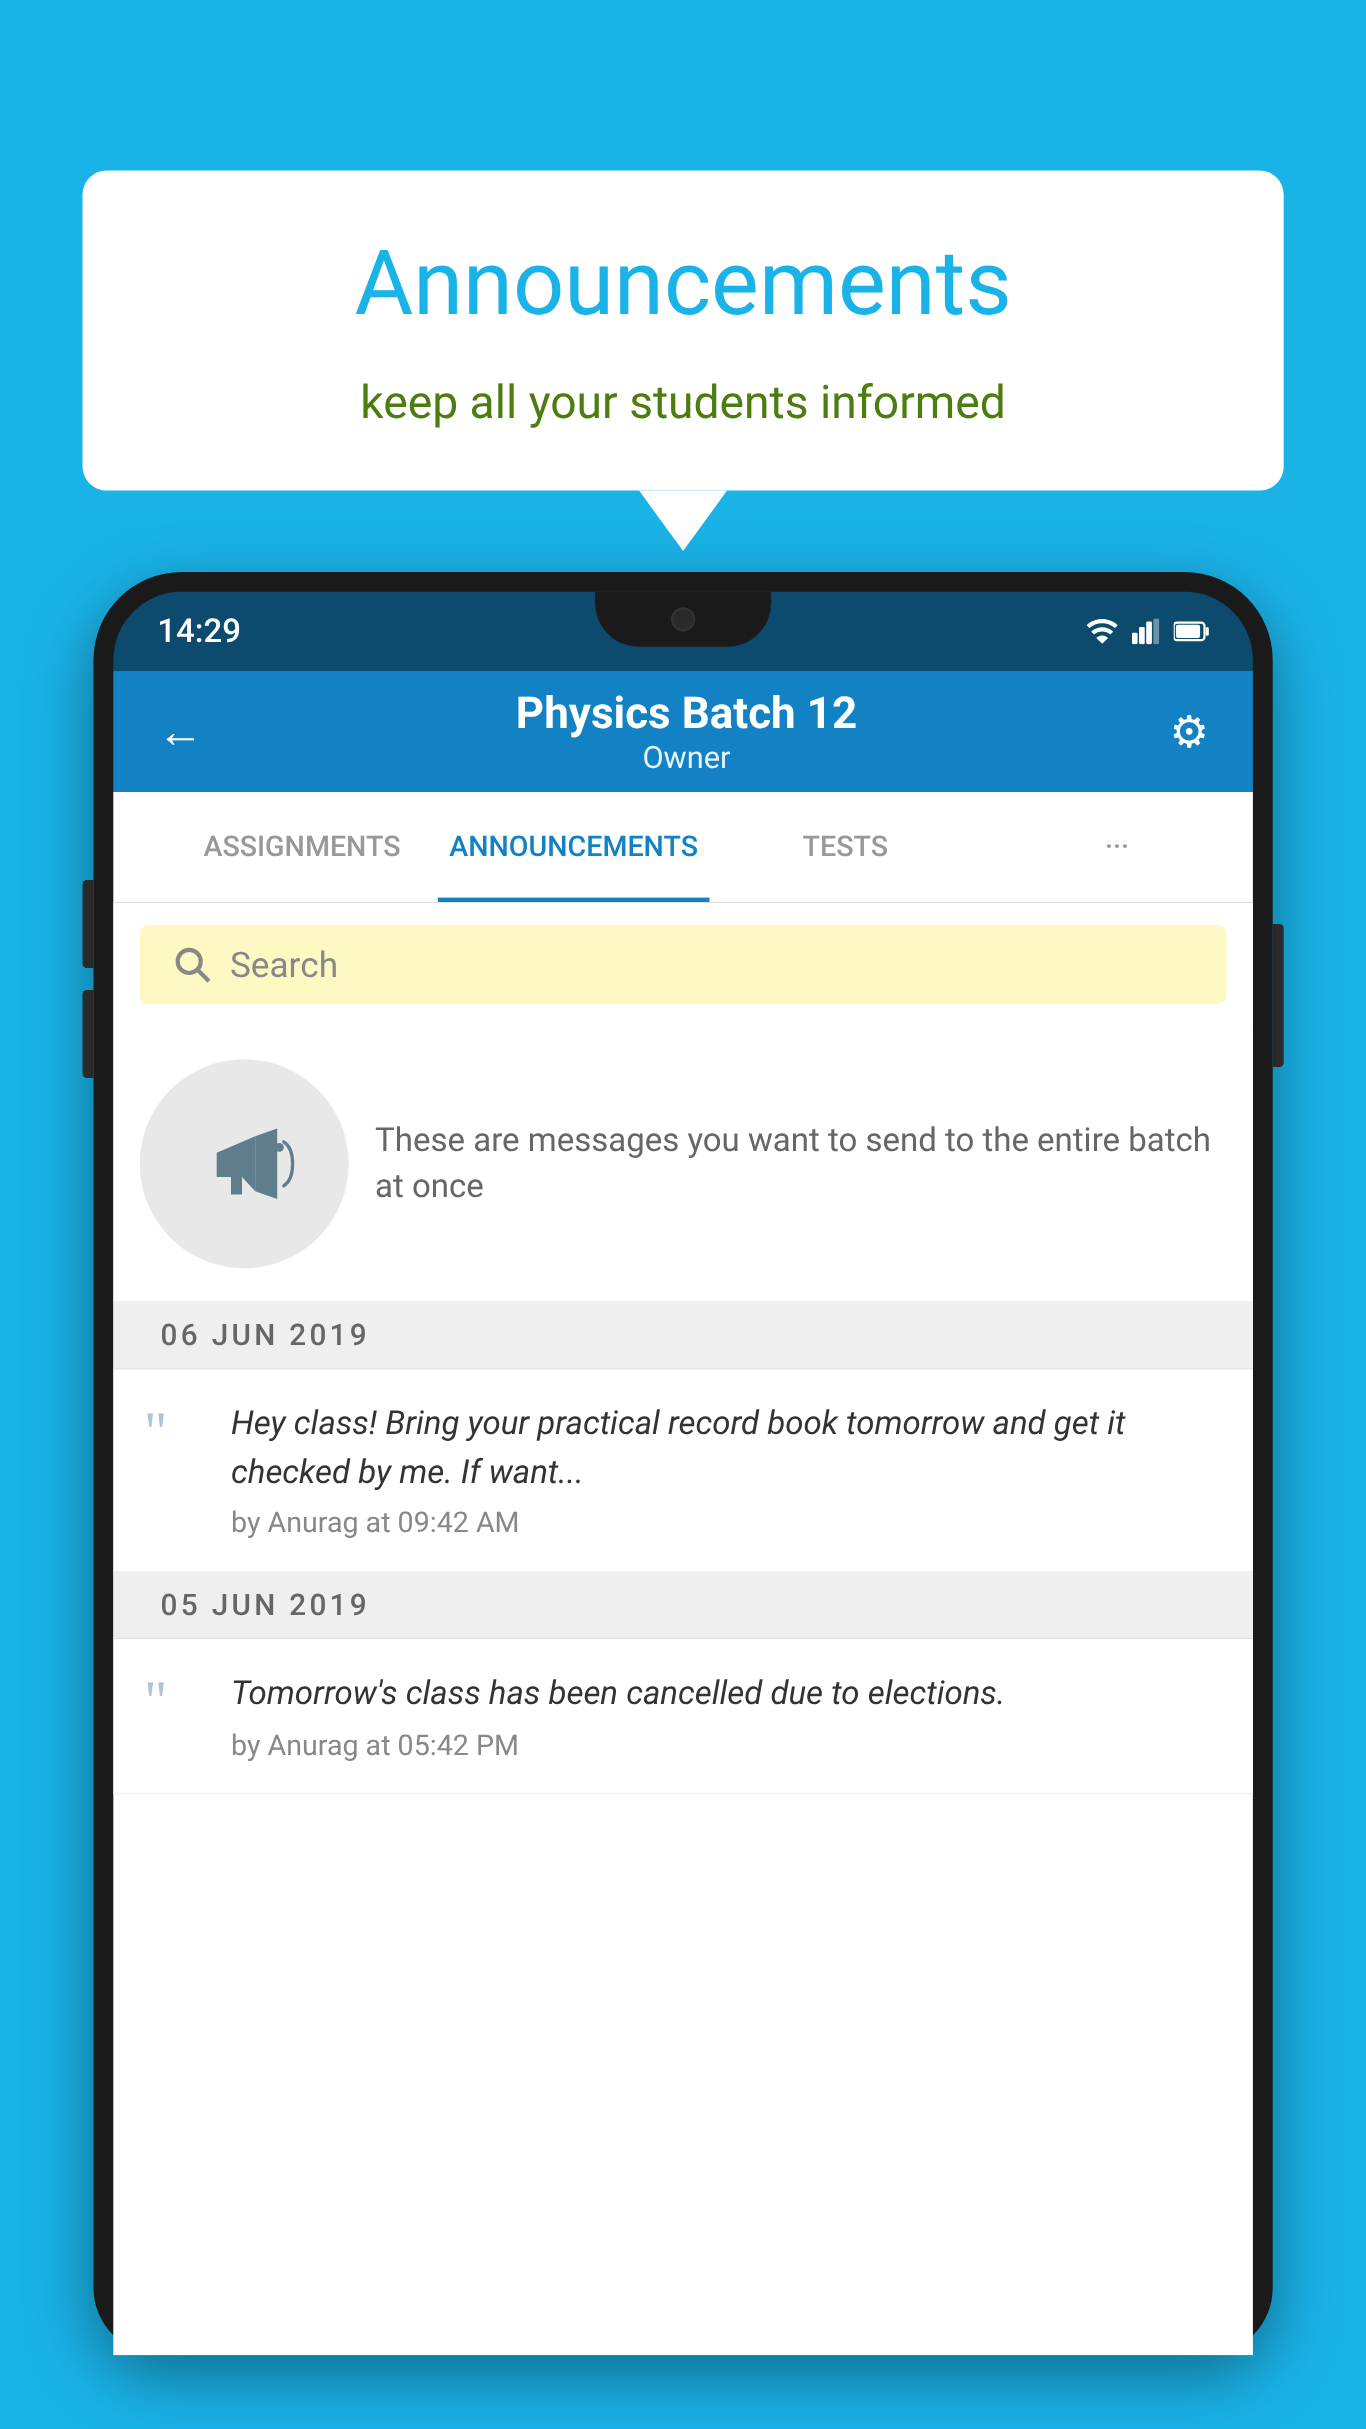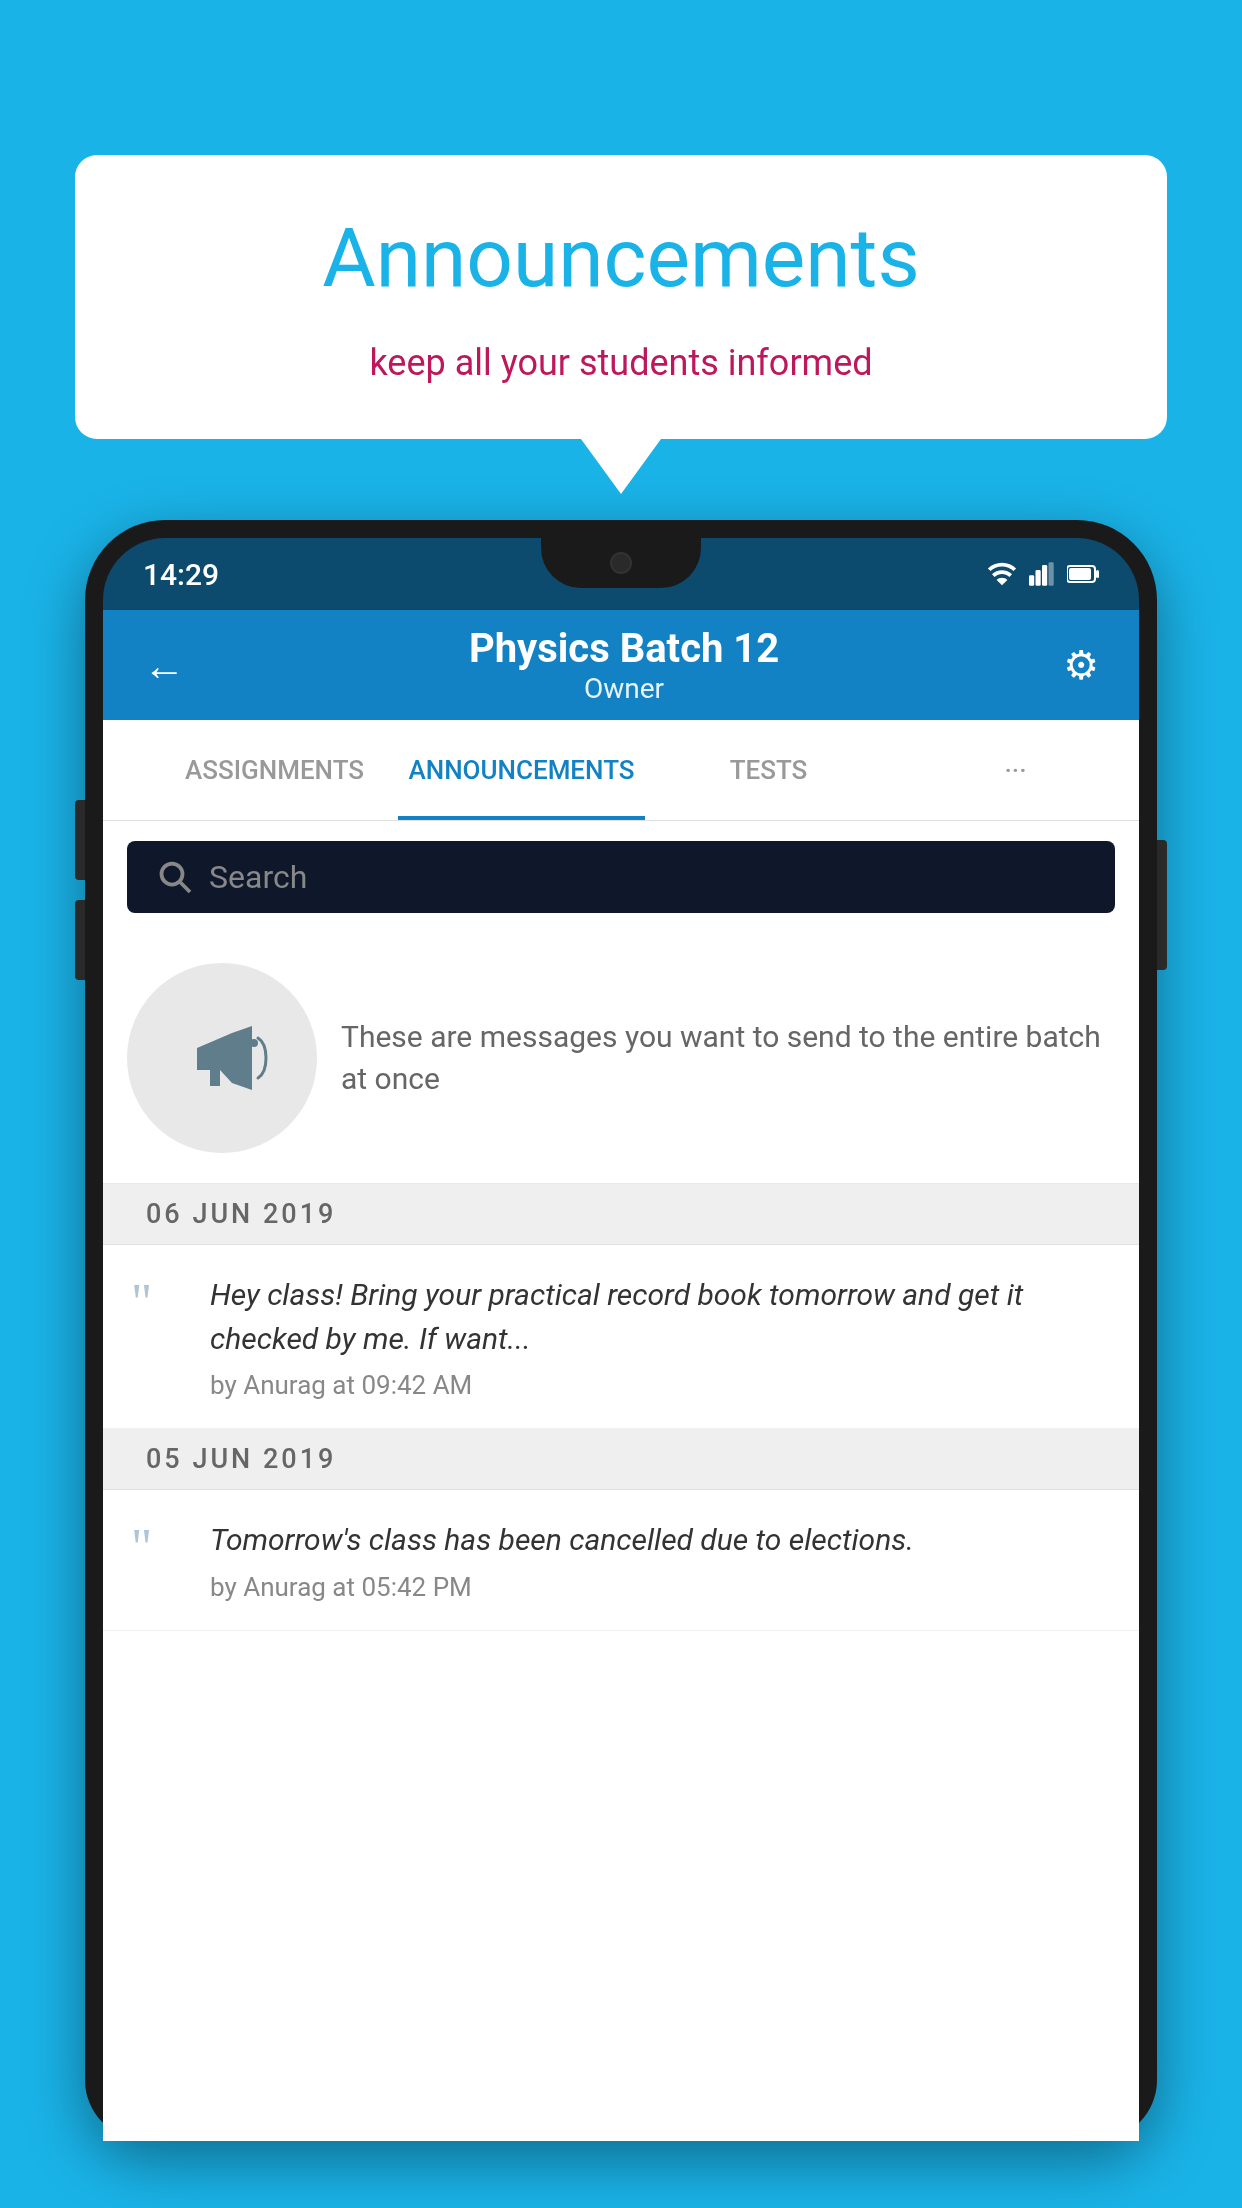--- a/index.html
+++ b/index.html
@@ -34,22 +34,22 @@
     }
 
     .speech-bubble-title {
       font-size: 82px;
       color: #1ab3e8;
       font-weight: 400;
       margin-bottom: 22px;
     }
 
     .speech-bubble-subtitle {
-      font-size: 36px;
-      color: #be185d;
+      font-size: 42px;
+      color: #4d7c0f;
       font-weight: 400;
       margin-top: 36px;
     }
 
     .speech-bubble-arrow {
       width: 0;
       height: 0;
       border-left: 40px solid transparent;
       border-right: 40px solid transparent;
       border-top: 55px solid white;
@@ -202,21 +202,21 @@
       overflow: hidden;
     }
 
     
     .search-bar-container {
       padding: 20px 24px;
       background: white;
     }
 
     .search-bar {
-      background: #0f172a;
+      background: #fef9c3;
       border-radius: 8px;
       height: 72px;
       display: flex;
       align-items: center;
       padding: 0 30px;
       gap: 16px;
     }
 
     .search-icon-svg {
       width: 36px;

